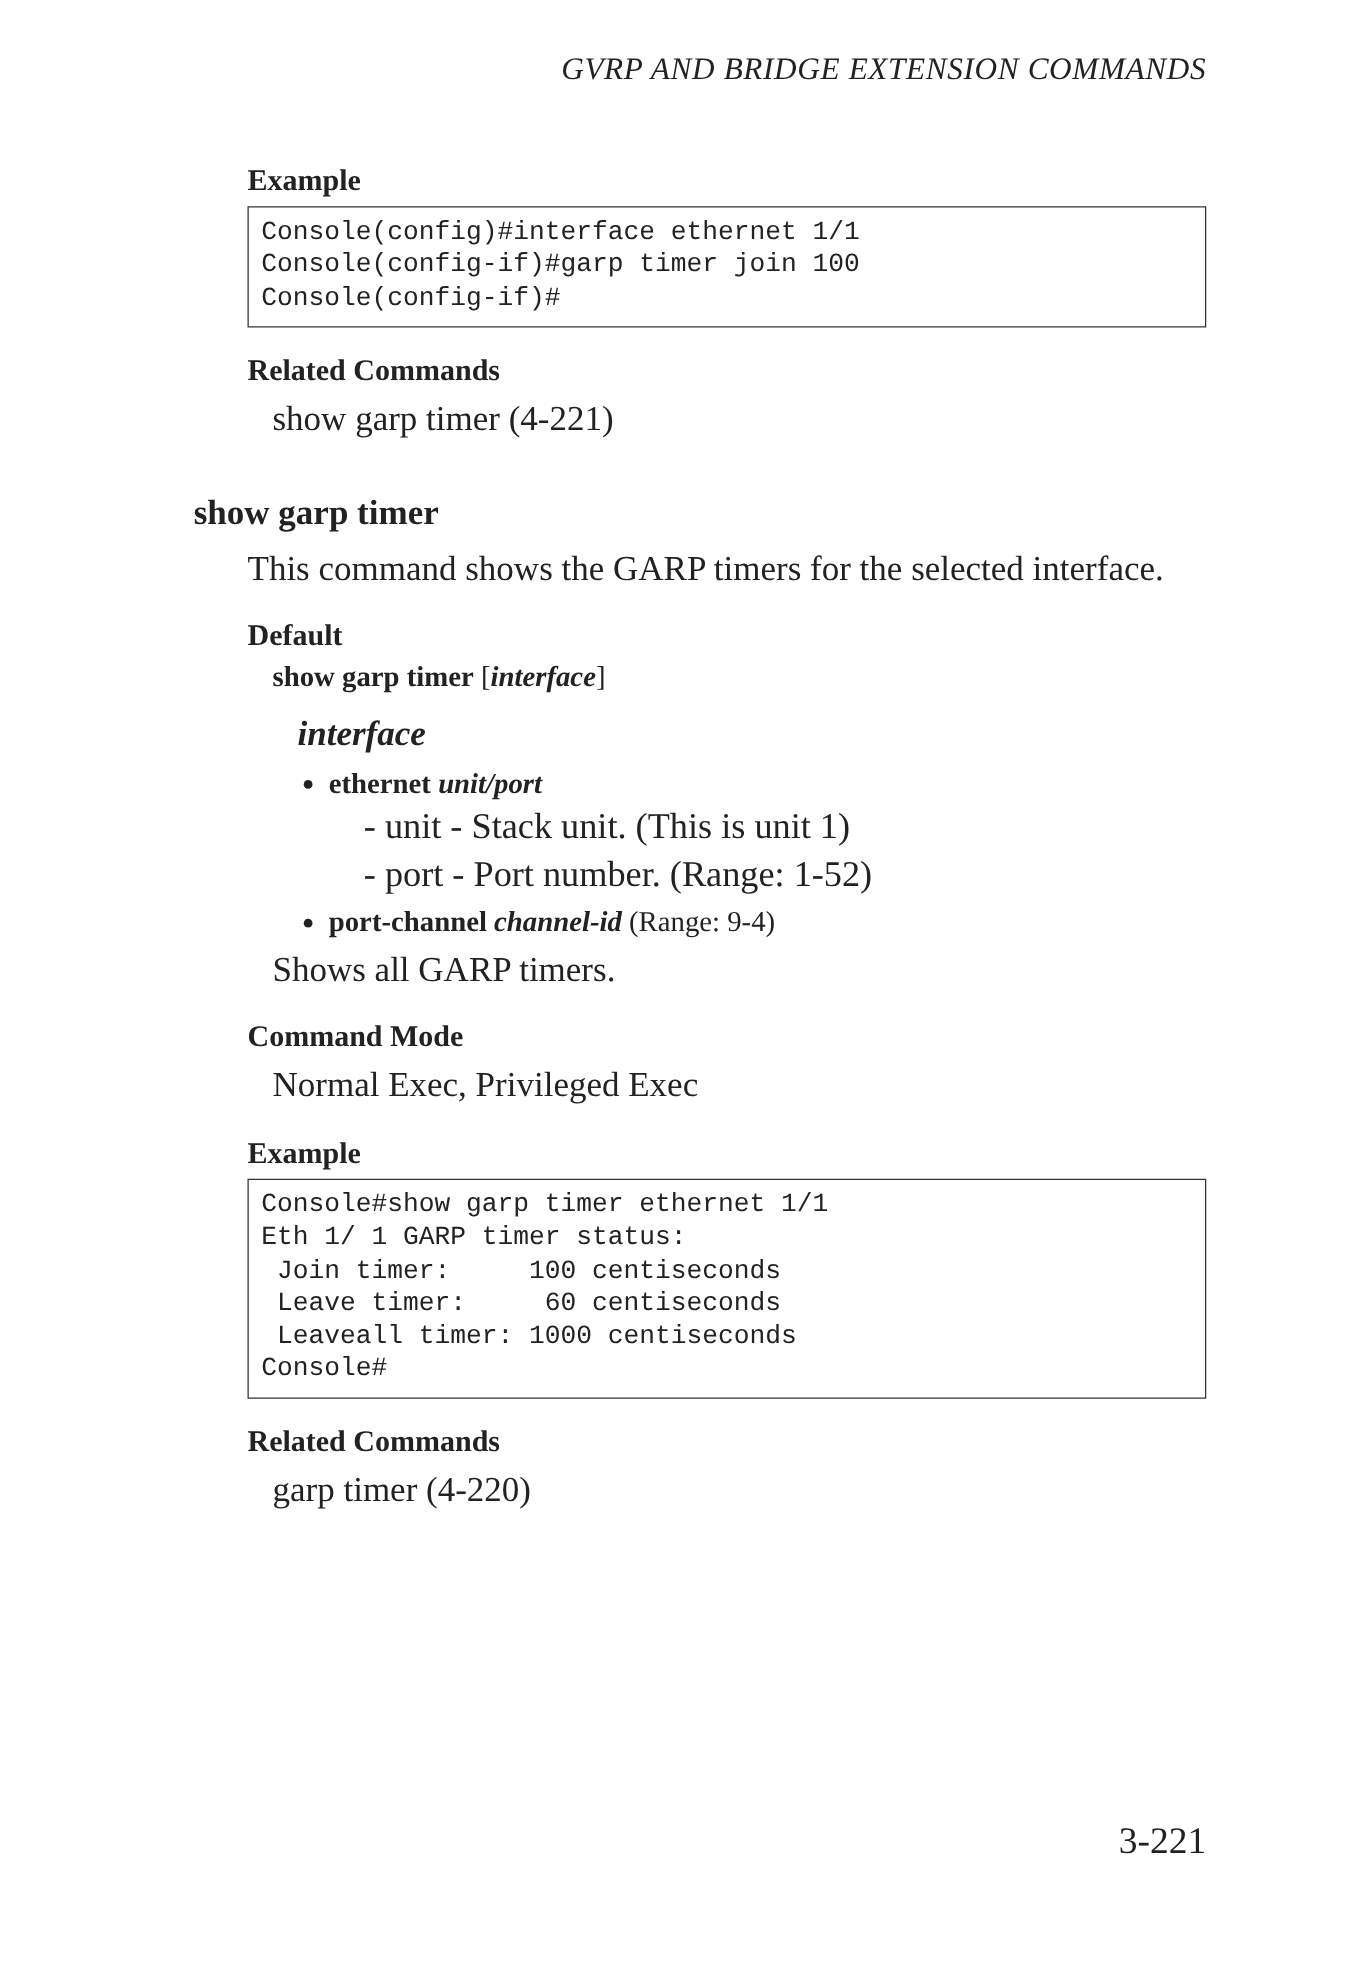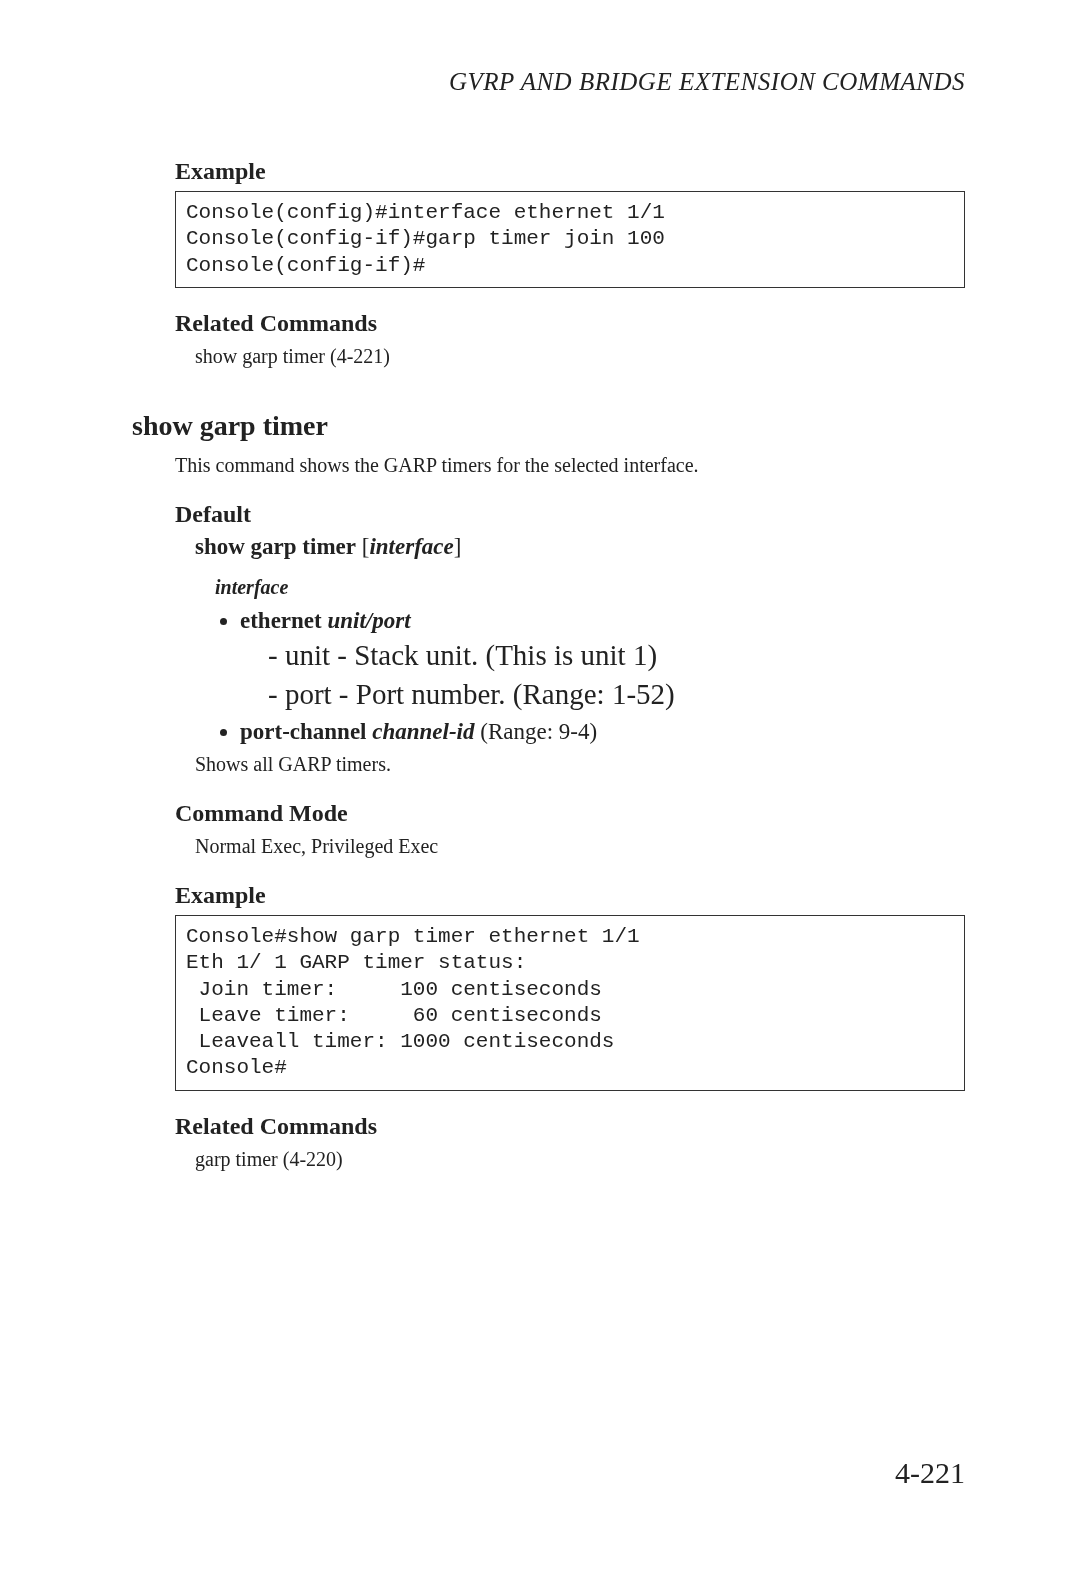--- a/index.html
+++ b/index.html
@@ -7,22 +7,23 @@
     padding: 0;
     background: #ffffff;
     font-family: Garamond, "Times New Roman", Georgia, serif;
     color: #222222;
     width: 1080px;
     height: 1570px;
     box-sizing: border-box;
     position: relative;
   }
   .page {
-    padding: 68px 115px 0 115px;
+    padding: 42px 115px 0 115px;
     box-sizing: border-box;
+    margin-left: 23px;
   }
   .running-head {
     font-style: italic;
     font-size: 25px;
     text-align: right;
     letter-spacing: 0.5px;
     margin-bottom: 62px;
     font-family: Garamond, "Times New Roman", serif;
   }
   .content {
@@ -39,21 +40,21 @@
     border: 1.5px solid #333;
     padding: 8px 10px;
     font-family: "Courier New", Courier, monospace;
     font-size: 21px;
     line-height: 1.25;
     white-space: pre;
     margin-top: 6px;
     margin-bottom: 6px;
   }
   .body-text {
-    font-size: 20px;
+    font-size: 28px;
     line-height: 1.35;
   }
   .indent1 { margin-left: 20px; }
   .indent2 { margin-left: 40px; }
   .cmd-title {
     font-family: Garamond, Georgia, serif;
     font-weight: bold;
     font-size: 28px;
     margin-top: 40px;
     margin-bottom: 10px;
@@ -131,13 +132,13 @@
  Leaveall timer: 1000 centiseconds
 Console#</div>
 
     <div class="h-label">Related Commands</div>
     <div class="body-text indent1">garp timer (4-220)</div>
 
   </div>
 
 </div>
 
-<div class="page-number">4-221</div>
+<div class="page-number">3-221</div>
 
 </body></html>

